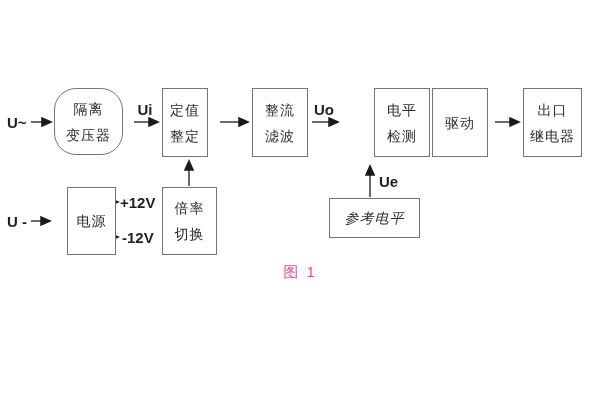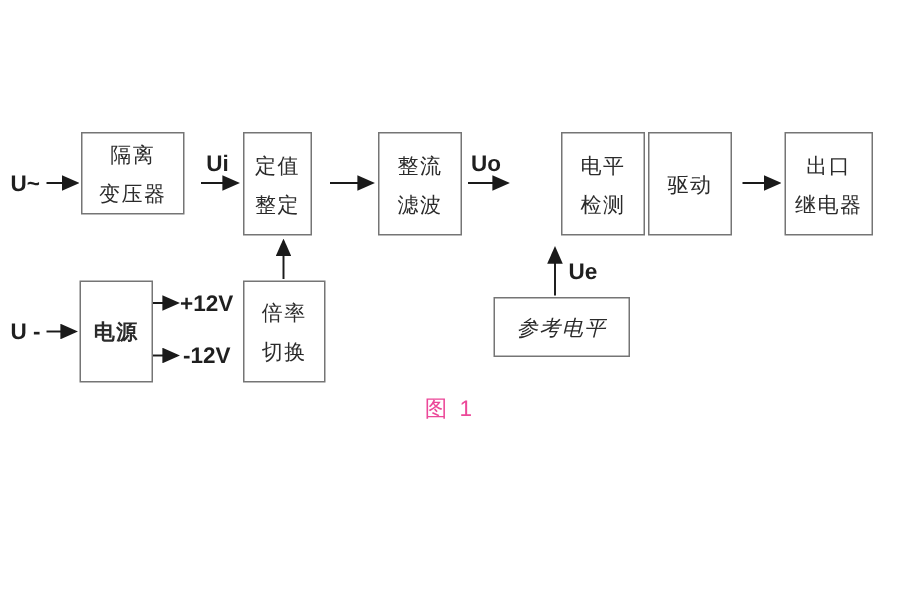--- a/index.html
+++ b/index.html
@@ -75,21 +75,21 @@
       <line x1="404" y1="122" x2="428" y2="122" marker-end="url(#ah)"></line>
       <line x1="495" y1="122" x2="519" y2="122" marker-end="url(#ah)"></line>
       <line x1="31" y1="221" x2="50" y2="221" marker-end="url(#ah)"></line>
       <line x1="102" y1="202" x2="118" y2="202" marker-end="url(#ah)"></line>
       <line x1="102" y1="237" x2="118" y2="237" marker-end="url(#ah)"></line>
       <line x1="189" y1="186" x2="189" y2="161" marker-end="url(#ah)"></line>
       <line x1="370" y1="197" x2="370" y2="166" marker-end="url(#ah)"></line>
     </g>
   </svg>
 
-  <div class="block" style="left:54px; top:88px; width:69px; height:55px;">
+  <div class="block" style="left:54px; top:88px; width:69px; height:67px;border-radius:22px;">
     <span>隔离</span>
     <span>变压器</span>
   </div>
 
   <div class="block" style="left:252px; top:88px; width:56px; height:69px;">
     <span>整流</span>
     <span>滤波</span>
   </div>
 
   <div class="block" style="left:162px; top:88px; width:46px; height:69px;">
@@ -104,21 +104,21 @@
 
   <div class="block" style="left:432px; top:88px; width:56px; height:69px;">
     <span>驱动</span>
   </div>
 
   <div class="block" style="left:523px; top:88px; width:59px; height:69px;">
     <span>出口</span>
     <span>继电器</span>
   </div>
 
-  <div class="block" style="left:53px; top:187px; width:49px; height:68px;font-weight:bold;">
+  <div class="block" style="left:67px; top:187px; width:49px; height:68px;">
     <span>电源</span>
   </div>
 
   <div class="block" style="left:162px; top:187px; width:55px; height:68px;">
     <span>倍率</span>
     <span>切换</span>
   </div>
 
   <div class="block" style="left:329px; top:198px; width:91px; height:40px; gap:0;font-style:italic;">
     <span>参考电平</span>

